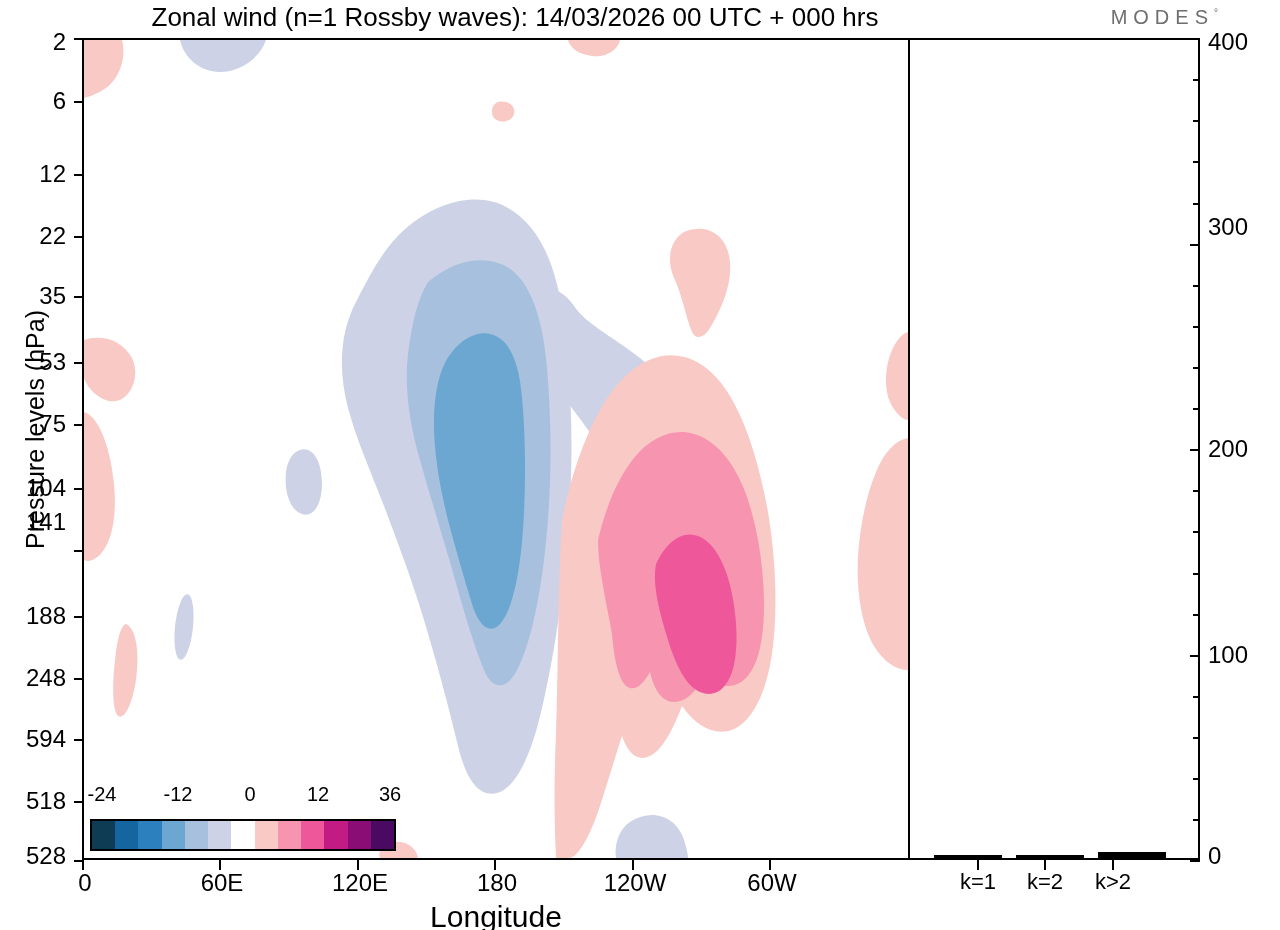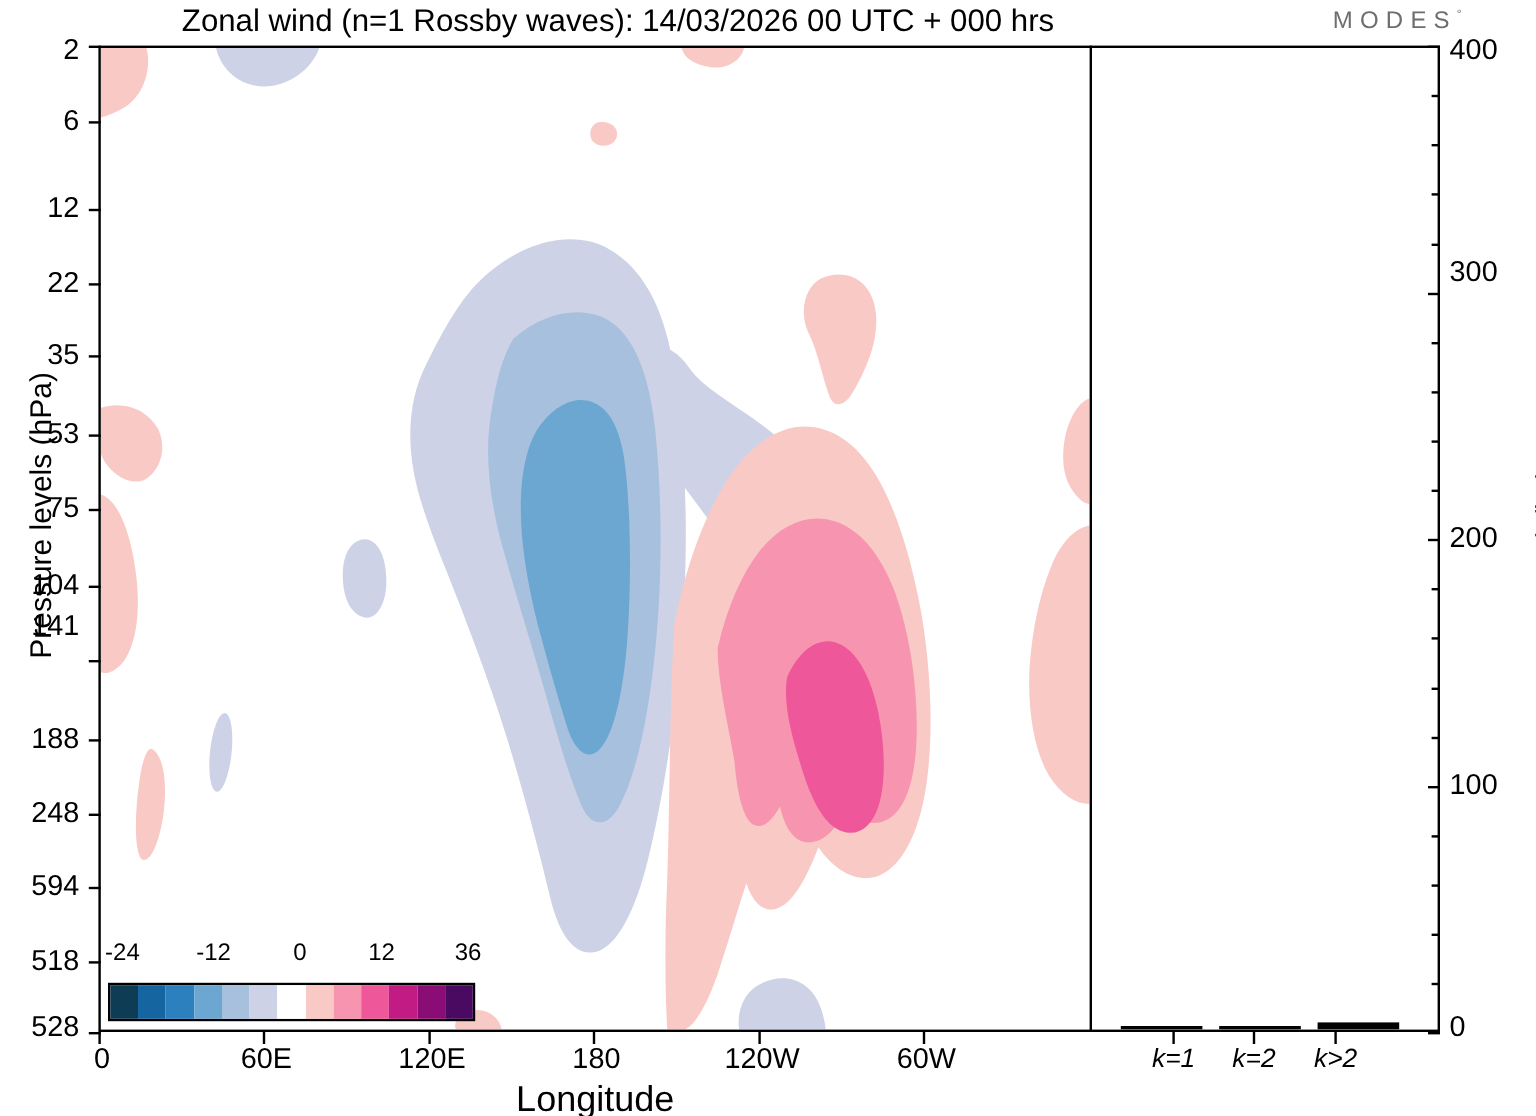--- a/index.html
+++ b/index.html
@@ -39,21 +39,21 @@
              white-space:nowrap;transform:translateY(-50%);}
   .rtick{width:10px;height:2px;left:1190px;}
   .rtick-minor{width:7px;height:2px;left:1193px;}
   .rtick-lbl{position:absolute;left:1208px;font-size:24px;white-space:nowrap;
              transform:translateY(-50%);}
   .xtick{width:2px;height:10px;top:860px;}
   .xtick-lbl{position:absolute;top:869px;font-size:24px;white-space:nowrap;
              transform:translateX(-50%);}
   .ktick{width:2px;height:10px;top:860px;}
   .ktick-lbl{position:absolute;top:869px;font-size:22px;white-space:nowrap;
-             transform:translateX(-50%);font-style:italic;}
+             transform:translateX(-50%);}
 
   
   .ylabel{position:absolute;left:-155px;top:415px;width:380px;text-align:center;
           font-size:25px;transform:rotate(-90deg);white-space:nowrap;}
   .rlabel{position:absolute;left:1100px;top:450px;width:380px;text-align:center;
           font-size:25px;transform:rotate(-90deg);white-space:nowrap;}
   .xlabel{position:absolute;left:84px;top:900px;width:824px;text-align:center;
           font-size:30px;}
 
   

